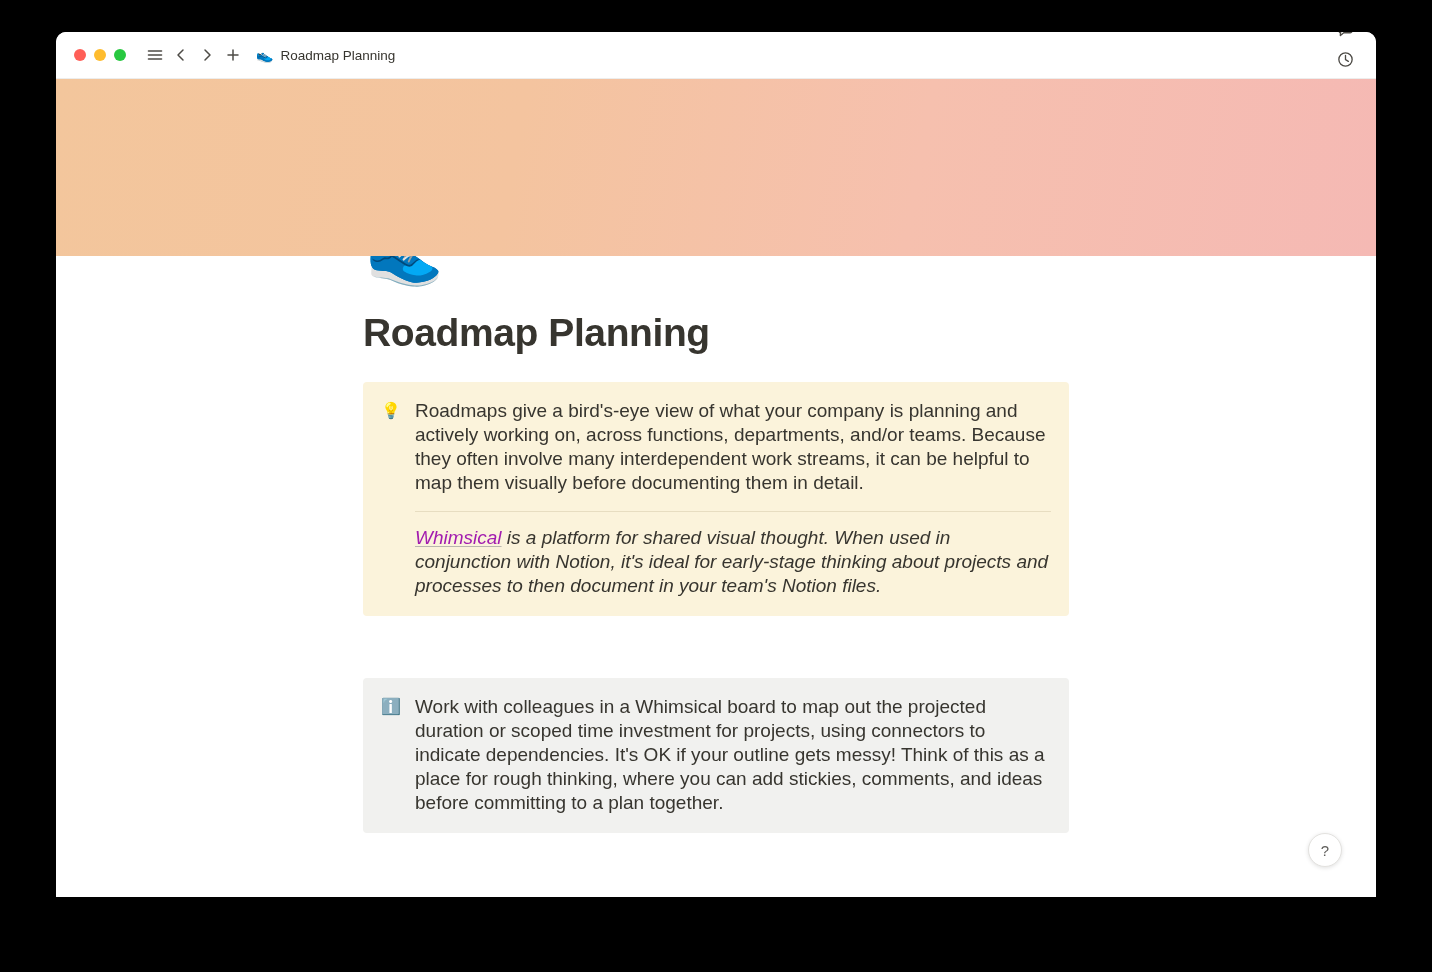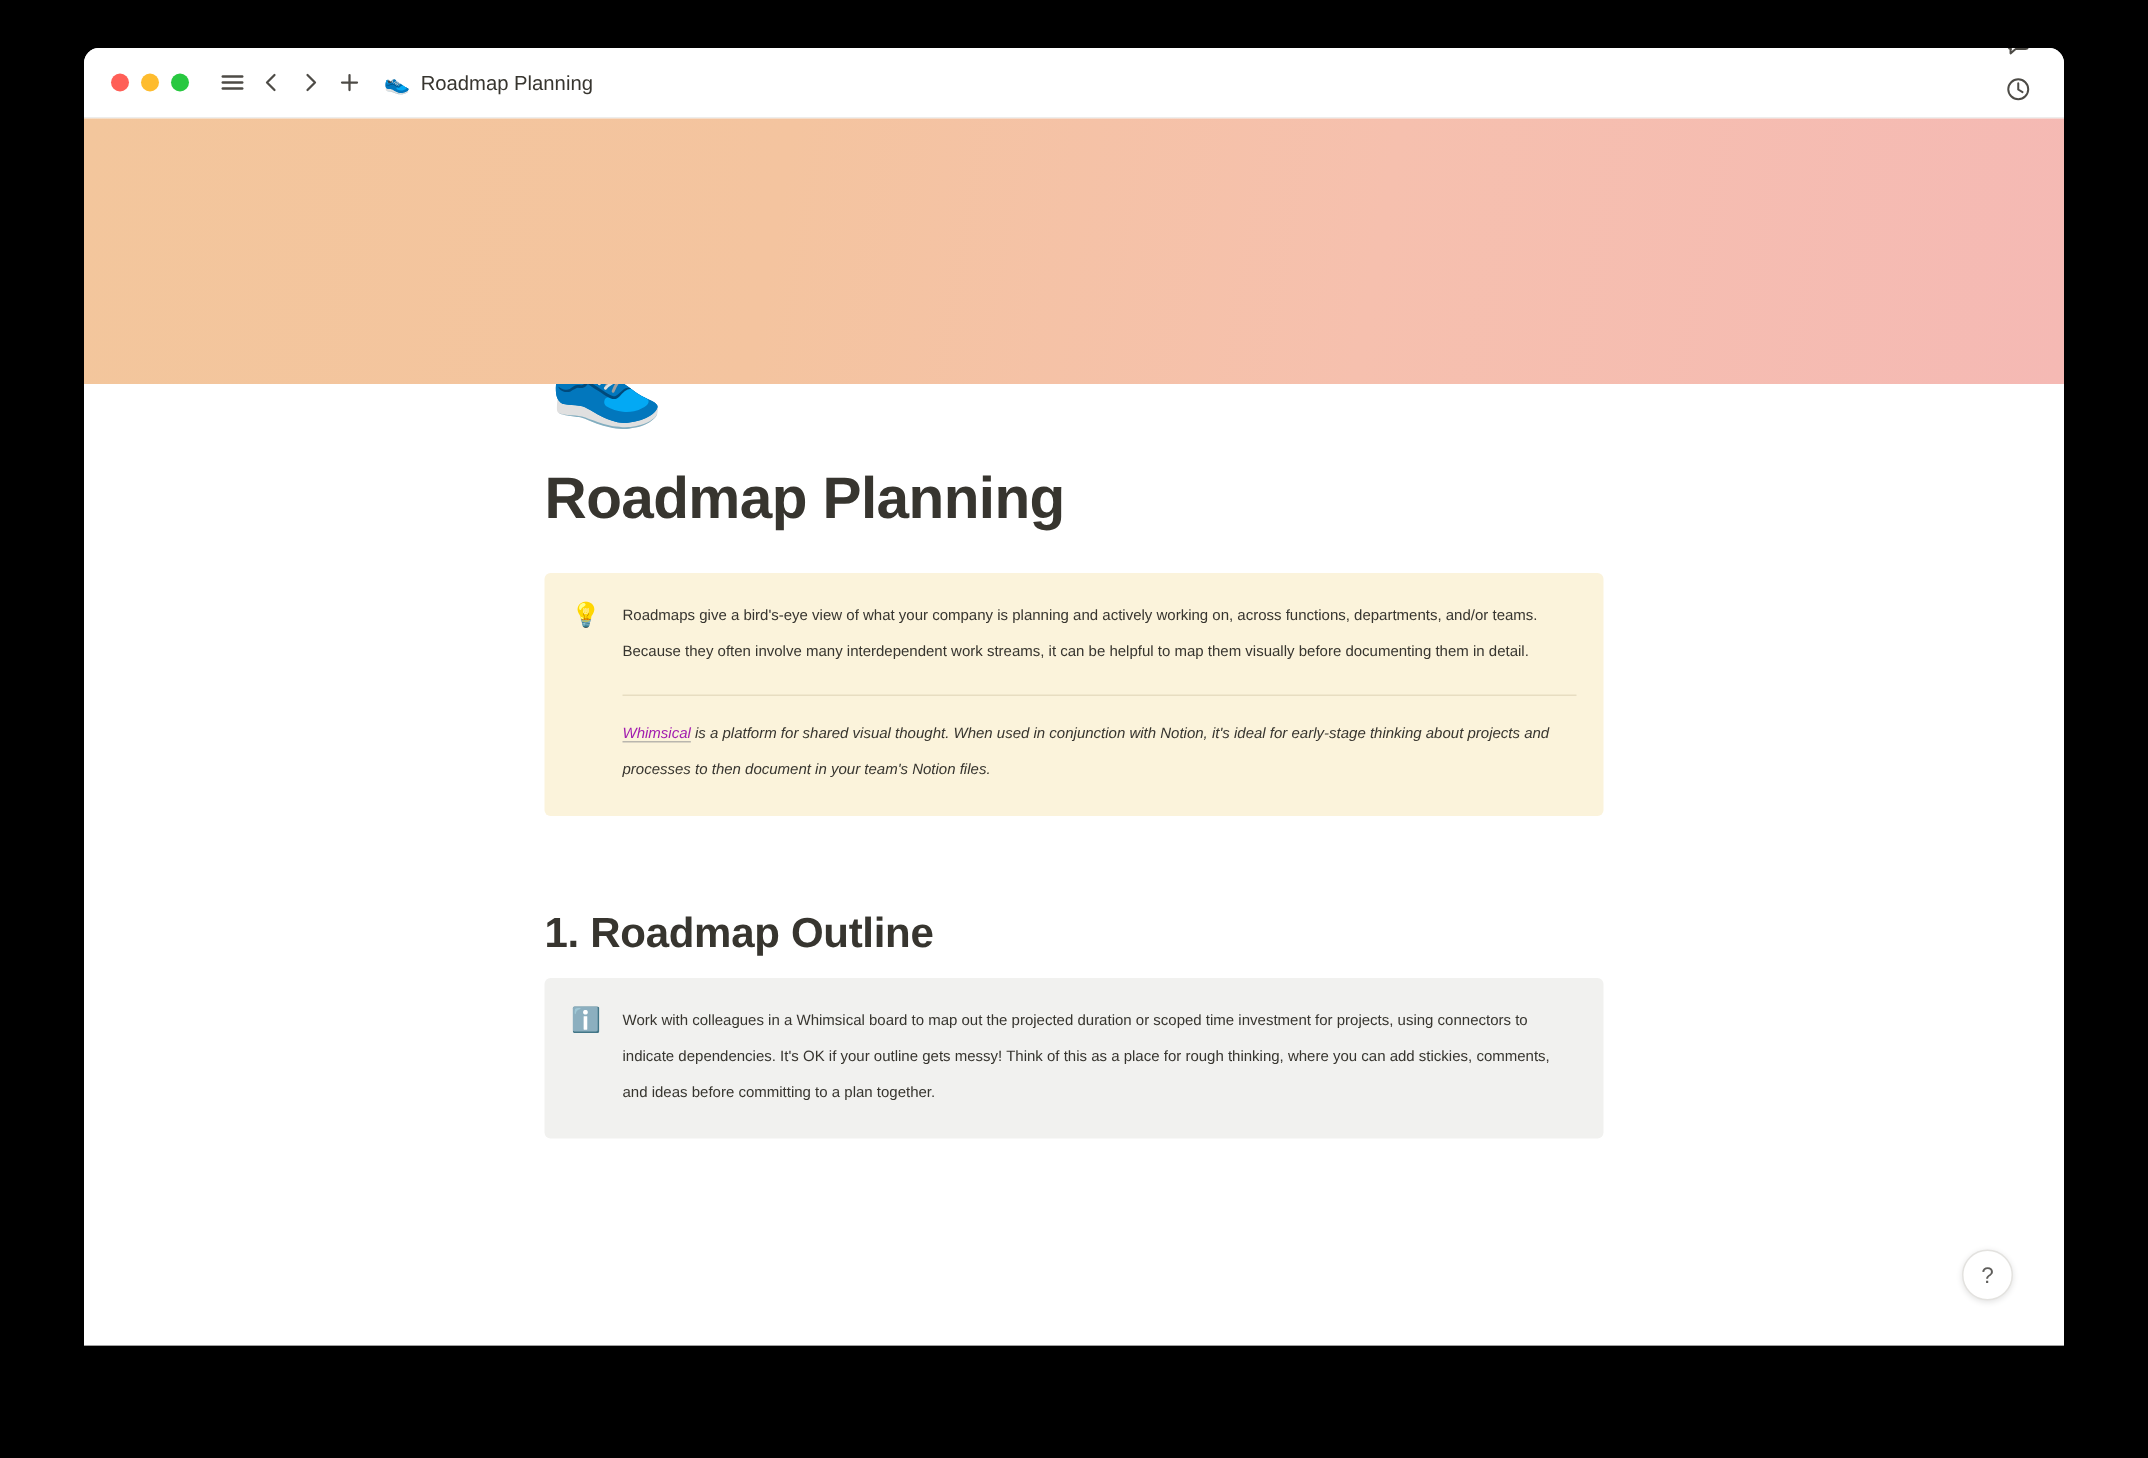--- a/index.html
+++ b/index.html
@@ -151,21 +151,21 @@
 
   .callout .cal-icon {
     flex: none;
     width: 20px;
     font-size: 16px;
     line-height: 24px;
     text-align: center;
   }
   .callout .cal-body {
     flex: 1 1 auto;
-    font-size: 10px;
+    font-size: 19px;
     line-height: 24px;
     color: #37352f;
   }
   .callout .cal-body p { margin: 0 0 0 0; }
   .callout .cal-body p + p { margin-top: 10px; }
 
   hr.cal-rule {
     border: none;
     border-top: 1px solid #e7ddc1;
     margin: 16px 0 14px 0;
@@ -285,21 +285,20 @@
         <div class="cal-icon">💡</div>
         <div class="cal-body">
           <p>Roadmaps give a bird's-eye view of what your company is planning and actively working on, across functions, departments, and/or teams. Because they often involve many interdependent work streams, it can be helpful to map them visually before documenting them in detail.</p>
           <hr class="cal-rule">
           <p class="italic-block"><a class="inline-link" href="#">Whimsical</a><span> is a platform for shared visual thought. When used in conjunction with Notion, it's ideal for early-stage thinking about projects and processes to then document in your team's Notion files.</span></p>
         </div>
       </div>
 
       <div class="spacer-lg"></div>
 
-      <h2 class="section-heading">1. Roadmap Outline</h2>
 
       <div class="callout gray">
         <div class="cal-icon">ℹ️</div>
         <div class="cal-body">
           <p>Work with colleagues in a Whimsical board to map out the projected duration or scoped time investment for projects, using connectors to indicate dependencies. It's OK if your outline gets messy! Think of this as a place for rough thinking, where you can add stickies, comments, and ideas before committing to a plan together.</p>
         </div>
       </div>
 
     </div>
 

